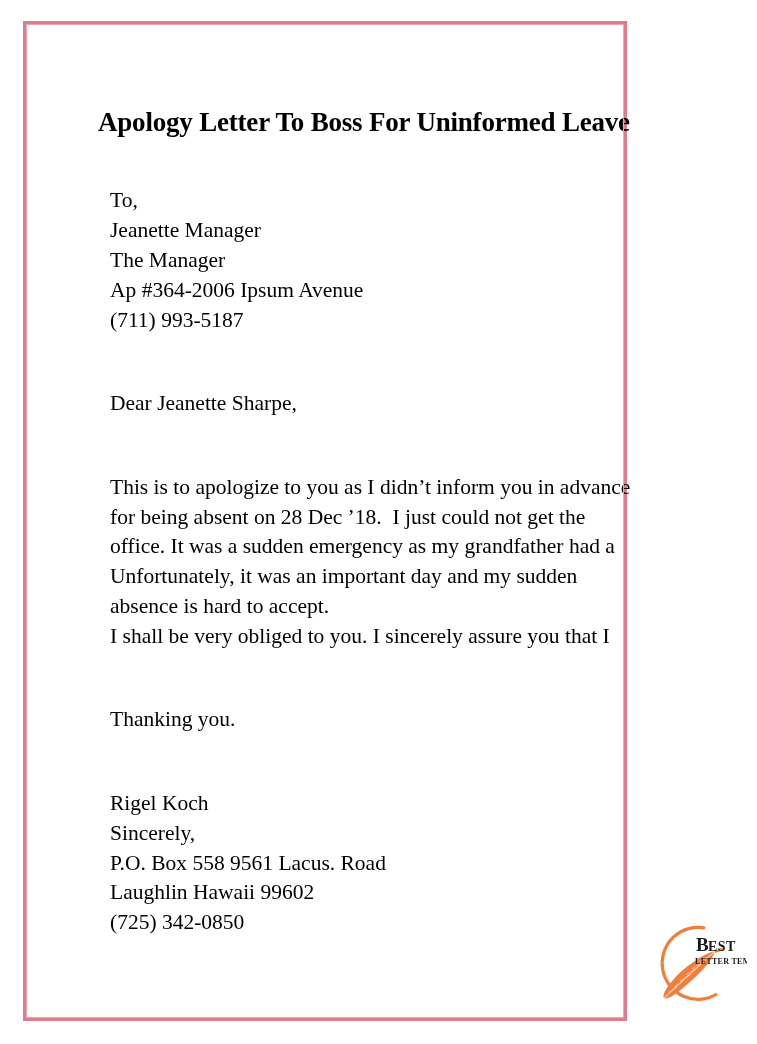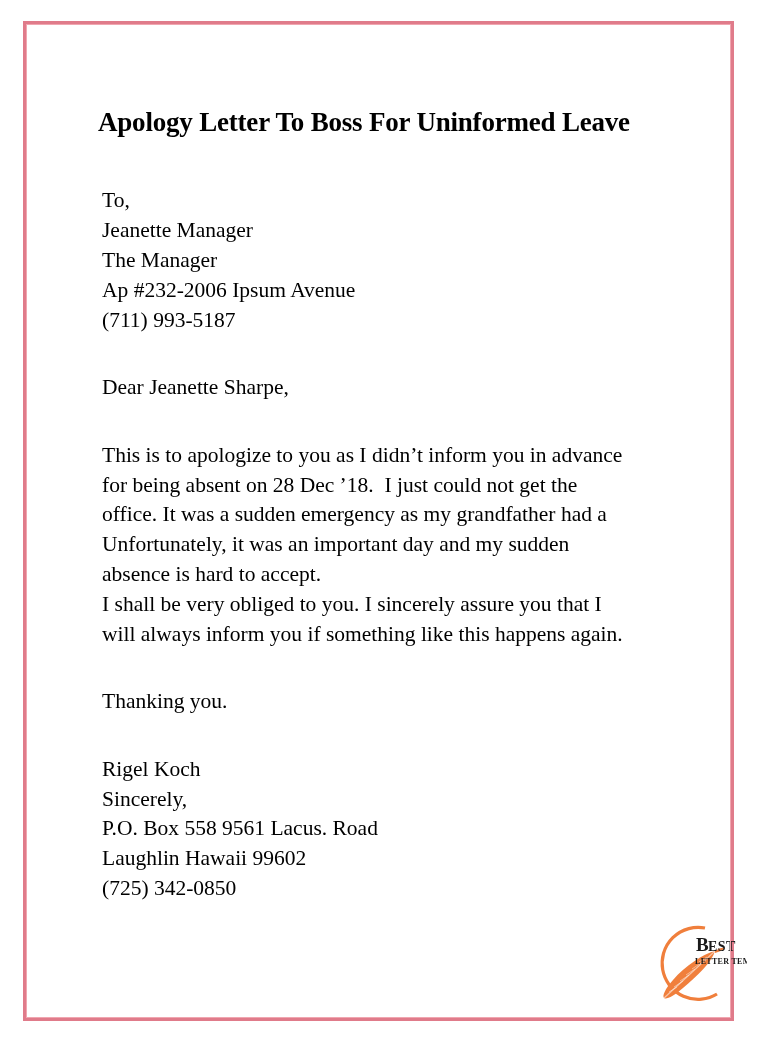--- a/index.html
+++ b/index.html
@@ -14,21 +14,21 @@
     overflow: hidden;
     font-family: "Liberation Serif", "DejaVu Serif", serif;
     color: #000000;
   }
 
   
   #page-frame {
     position: absolute;
     left: 23px;
     top: 21px;
-    width: 711px;
+    width: 604px;
     height: 1000px;
     box-sizing: border-box;
     border: 3px solid #e07b8a;
     background: #ffffff;
   }
   #page-frame::after {
     content: "";
     position: absolute;
     left: 0px;
     top: 0px;
@@ -51,21 +51,21 @@
     font-weight: bold;
     letter-spacing: -0.2px;
     line-height: 1.2;
     margin: 0 0 48px 0;
     white-space: nowrap;
   }
 
   .block {
     font-size: 21.5px;
     line-height: 29.8px;
-    margin: 4px;
+    margin: 12px;
   }
   .block .ln {
     display: block;
     white-space: pre-wrap;
   }
   .gap {
     height: 29.8px;
   }
 
   
@@ -88,40 +88,39 @@
 <div id="page-frame">
 
   <div id="letter">
 
     <h1 id="doc-title">Apology Letter To Boss For Uninformed Leave</h1>
 
     <p class="block">
       <span class="ln">To,</span>
       <span class="ln">Jeanette Manager</span>
       <span class="ln">The Manager</span>
-      <span class="ln">Ap #232-2006 Ipsum Avenue</span>
+      <span class="ln">Ap #364-2006 Ipsum Avenue</span>
       <span class="ln">(711) 993-5187</span>
     </p>
 
     <div class="gap"></div>
 
     <p class="block">
       <span class="ln">Dear Jeanette Sharpe,</span>
     </p>
 
     <div class="gap"></div>
 
     <p class="block">
       <span class="ln">This is to apologize to you as I didn’t inform you in advance</span>
       <span class="ln">for being absent on 28 Dec ’18.  I just could not get the</span>
       <span class="ln">office. It was a sudden emergency as my grandfather had a</span>
       <span class="ln">Unfortunately, it was an important day and my sudden</span>
       <span class="ln">absence is hard to accept.</span>
       <span class="ln">I shall be very obliged to you. I sincerely assure you that I</span>
-      <span class="ln">will always inform you if something like this happens again.</span>
     </p>
 
     <div class="gap"></div>
 
     <p class="block">
       <span class="ln">Thanking you.</span>
     </p>
 
     <div class="gap"></div>
 

